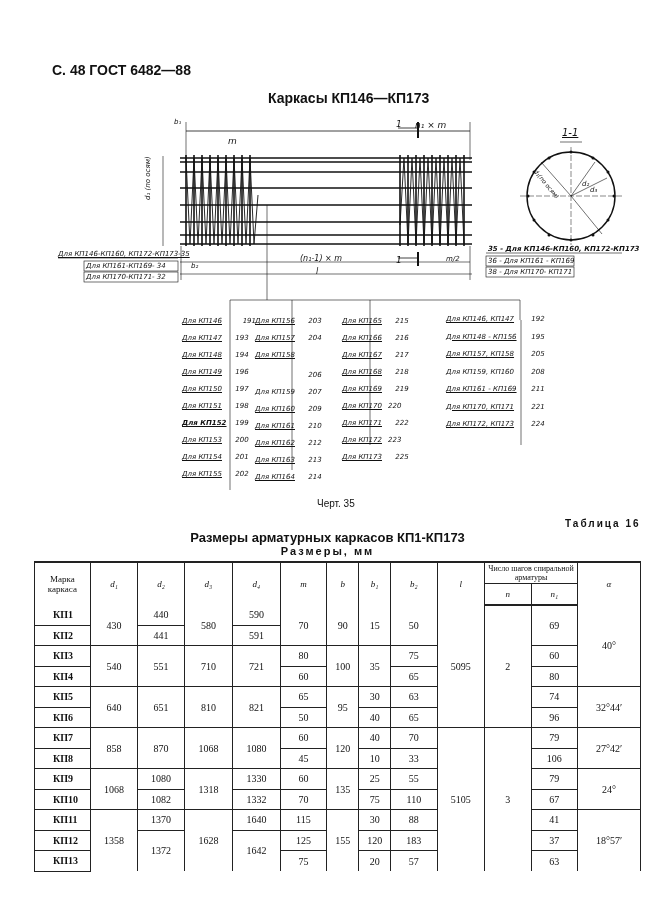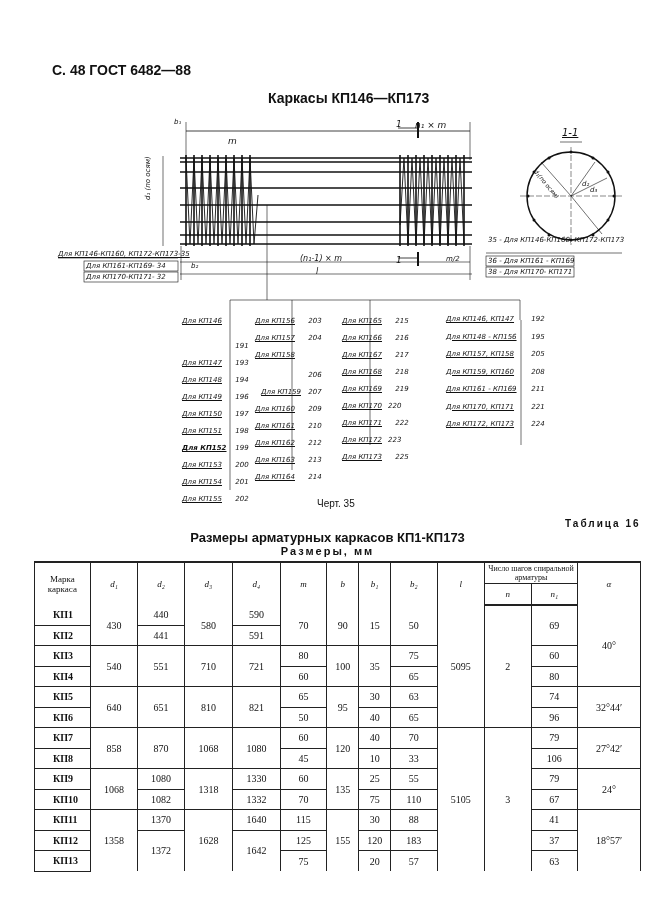--- a/index.html
+++ b/index.html
@@ -137,29 +137,29 @@
 <span class="abs hand" style="left:396px;top:119px;font-size:9px;">1</span>
 <span class="abs hand" style="left:396px;top:255px;font-size:9px;">1</span>
 <span class="abs hand" style="left:562px;top:127px;font-size:10px;text-decoration:underline;">1-1</span>
 <span class="abs hand" style="left:538px;top:168px;transform:rotate(50deg);transform-origin:left top;font-size:6px;">d₁(по осям)</span>
 <span class="abs hand" style="left:582px;top:180px;">d₂</span>
 <span class="abs hand" style="left:590px;top:186px;">d₃</span>
 
 <span class="abs hand" style="left:58px;top:250px;text-decoration:underline;">Для КП146-КП160, КП172-КП173-35</span>
 <span class="abs hand" style="left:86px;top:262px;">Для КП161-КП169- 34</span>
 <span class="abs hand" style="left:86px;top:273px;">Для КП170-КП171- 32</span>
-<span class="abs hand" style="left:488px;top:236px;">35 - Для КП146-КП160, КП172-КП173</span>
+<span class="abs hand" style="left:488px;top:245px;font-weight:bold;">35 - Для КП146-КП160, КП172-КП173</span>
 <span class="abs hand" style="left:488px;top:257px;">36 - Для КП161 - КП169</span>
 <span class="abs hand" style="left:488px;top:268px;">38 - Для КП170- КП171</span>
 
 <div class="abs" style="left:182px;top:313px;">
   <div class="hand" style="position:absolute;left:0;top:0;width:120px;line-height:17px;">
     <div style="display:flex;">
         <span style="width:46px;text-decoration:underline;">Для КП146</span>
-        <span style="width:28px;text-align:center;margin-top:25px;">191</span>
+        <span style="width:28px;text-align:right;">191</span>
       </div>
     <div style="display:flex;">
         <span style="width:46px;text-decoration:underline;">Для КП147</span>
         <span style="width:28px;text-align:center;">193</span>
       </div>
     <div style="display:flex;">
         <span style="width:46px;text-decoration:underline;">Для КП148</span>
         <span style="width:28px;text-align:center;">194</span>
       </div>
     <div style="display:flex;">
@@ -201,21 +201,21 @@
       </div>
     <div style="display:flex;">
         <span style="width:46px;text-decoration:underline;">Для КП157</span>
         <span style="width:28px;text-align:center;">204</span>
       </div>
     <div style="display:flex;">
         <span style="width:46px;text-decoration:underline;">Для КП158</span>
         <span style="width:28px;text-align:center;margin-top:20px;">206</span>
       </div>
     <div style="display:flex;">
-        <span style="width:46px;text-decoration:underline;text-align:right;">Для КП159</span>
+        <span style="width:46px;">Для КП159</span>
         <span style="width:28px;text-align:center;">207</span>
       </div>
     <div style="display:flex;">
         <span style="width:46px;text-decoration:underline;">Для КП160</span>
         <span style="width:28px;text-align:center;">209</span>
       </div>
     <div style="display:flex;">
         <span style="width:46px;text-decoration:underline;">Для КП161</span>
         <span style="width:28px;text-align:center;">210</span>
       </div>
@@ -283,21 +283,21 @@
       </div>
     <div style="display:flex;">
         <span style="width:78px;text-decoration:underline;">Для КП148 - КП156</span>
         <span style="width:28px;text-align:center;">195</span>
       </div>
     <div style="display:flex;">
         <span style="width:78px;text-decoration:underline;">Для КП157, КП158</span>
         <span style="width:28px;text-align:center;">205</span>
       </div>
     <div style="display:flex;">
-        <span style="width:78px;text-decoration:underline;">Для КП159, КП160</span>
+        <span style="width:78px;">Для КП159, КП160</span>
         <span style="width:28px;text-align:center;">208</span>
       </div>
     <div style="display:flex;">
         <span style="width:78px;text-decoration:underline;">Для КП161 - КП169</span>
         <span style="width:28px;text-align:center;">211</span>
       </div>
     <div style="display:flex;">
         <span style="width:78px;text-decoration:underline;">Для КП170, КП171</span>
         <span style="width:28px;text-align:center;">221</span>
       </div>

